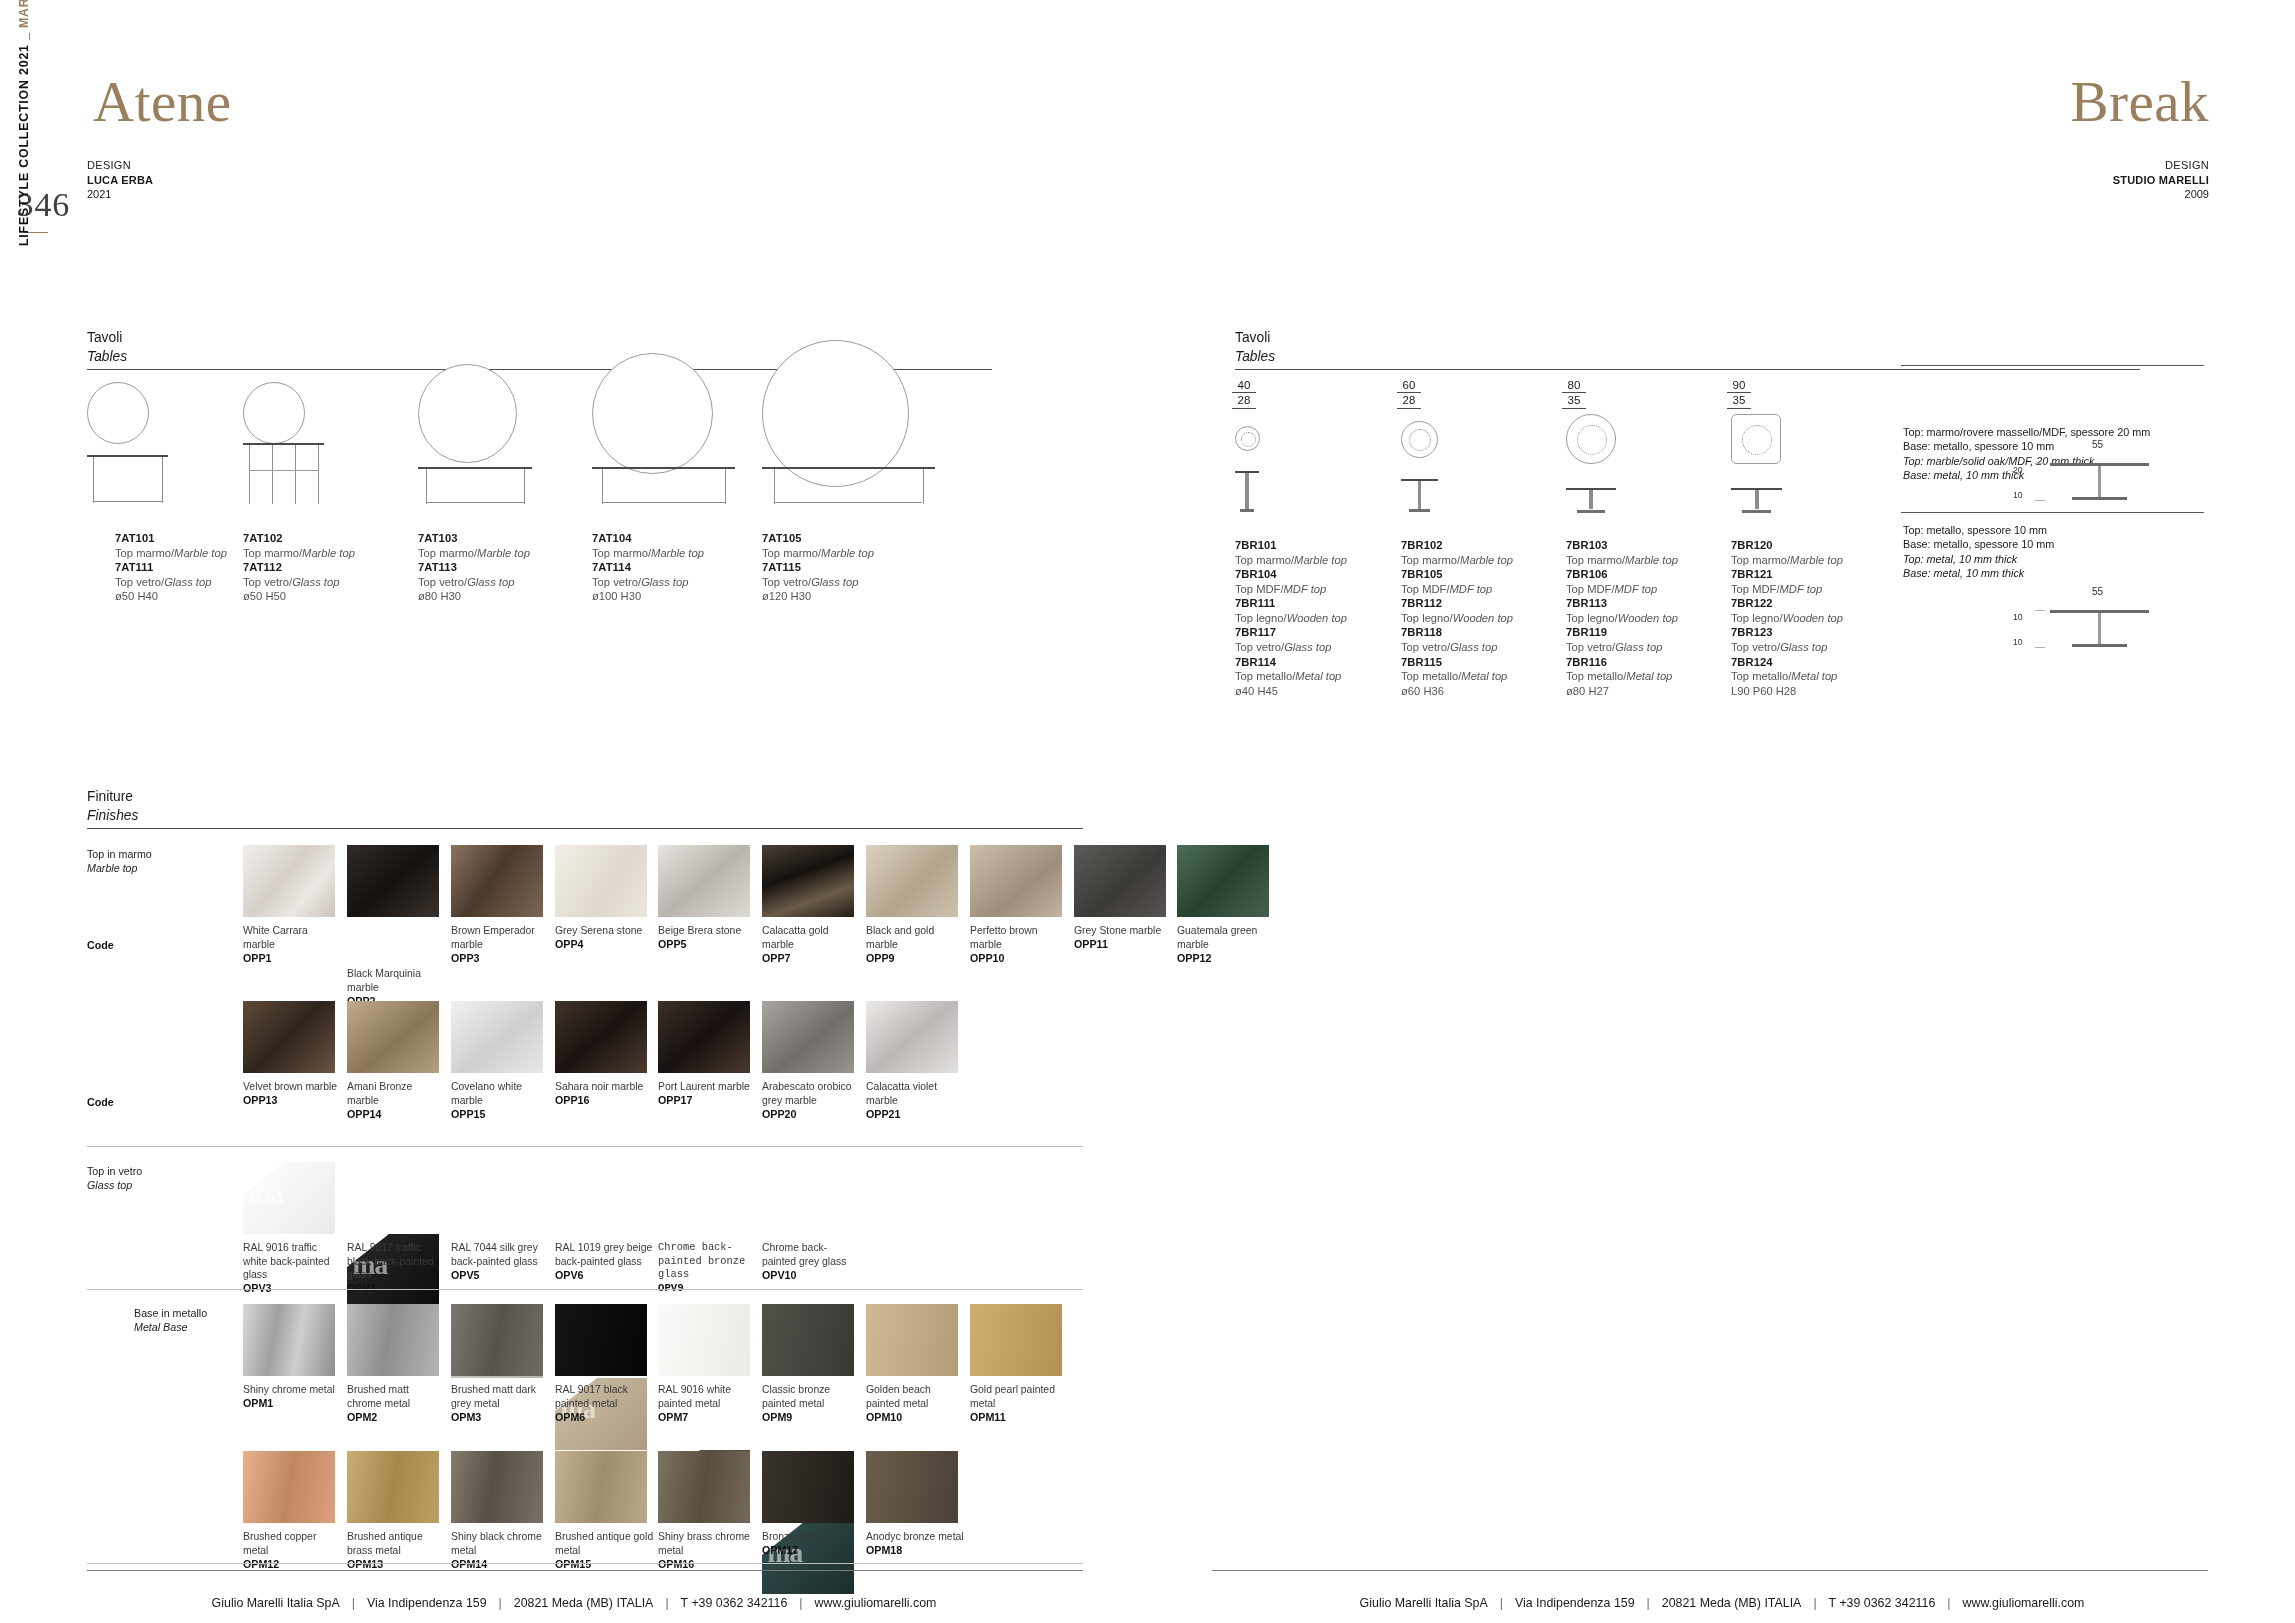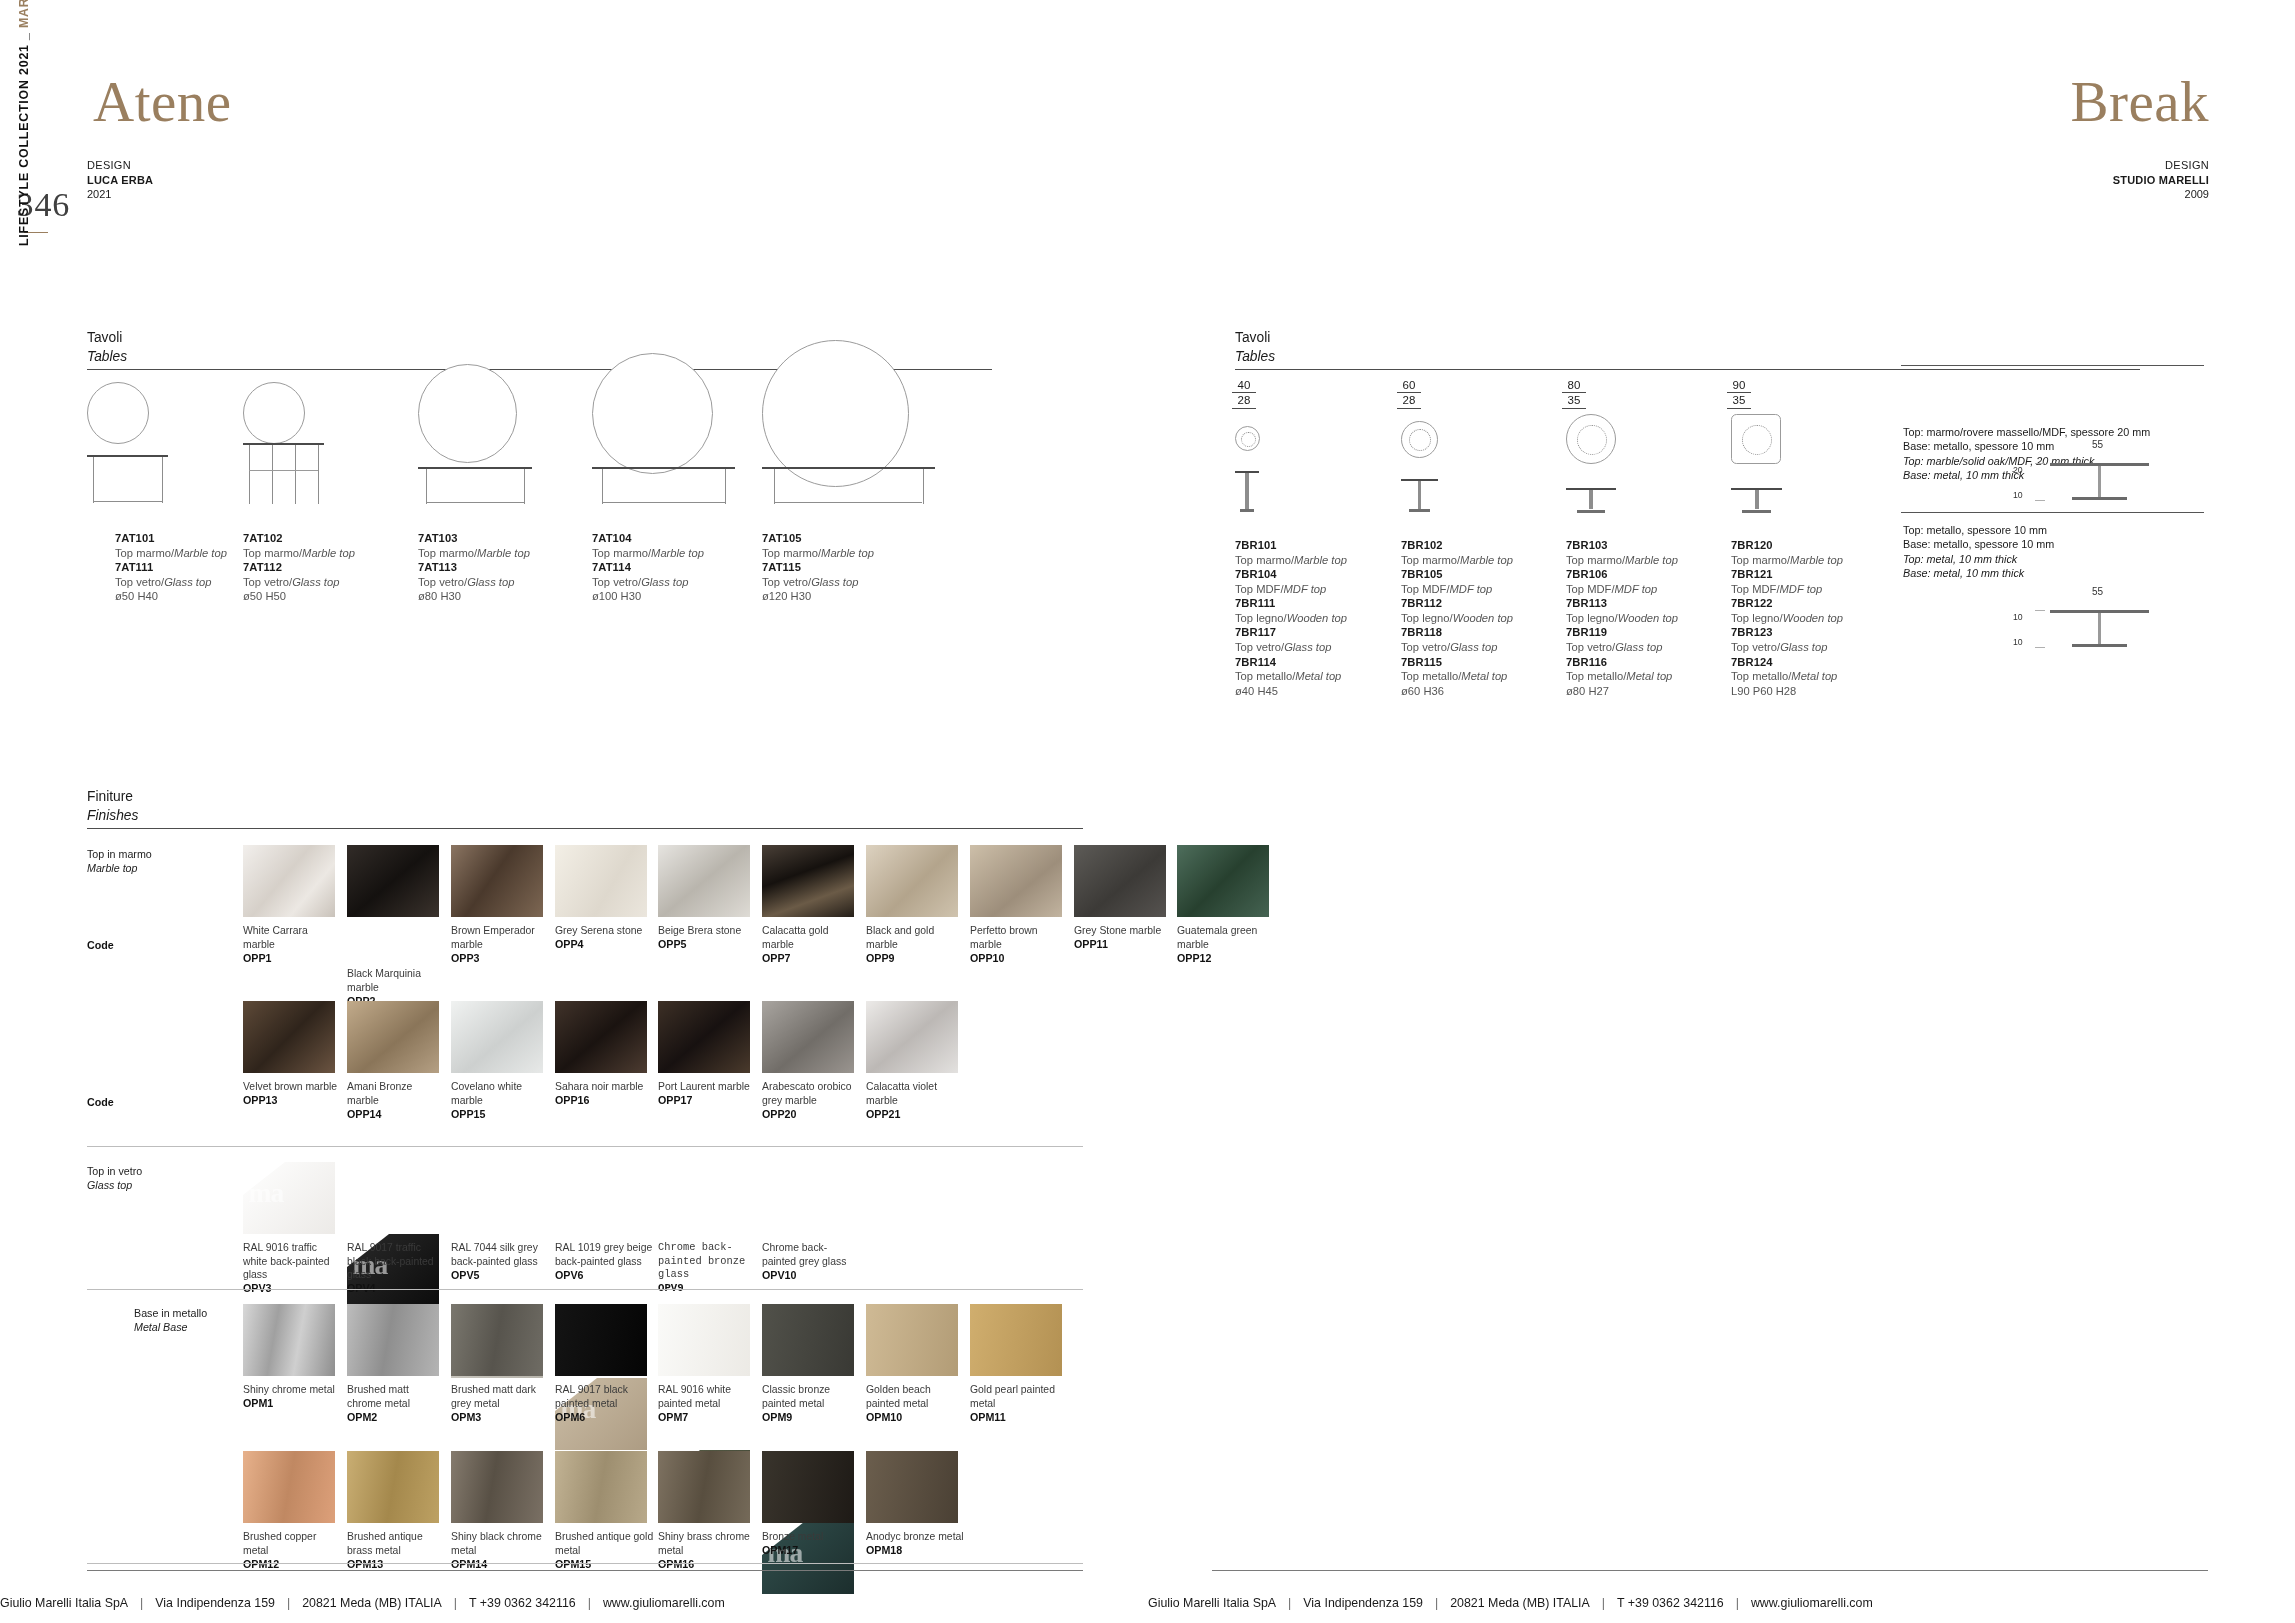--- a/index.html
+++ b/index.html
@@ -131,21 +131,21 @@
   .glass-sw .corner {
     position: absolute; left: 0; top: 0;
     width: 0; height: 0;
     border-left: 42px solid #ffffff;
     border-bottom: 33px solid transparent;
   }
 
   
   .footer {
     position: absolute; bottom: 0; height: 42px; width: 1148px;
-    display: flex; align-items: center; 
+    display: flex; align-items: center; justify-content: center;
     font-size: 12.4px; color: #1a1a1a;
   }
   .footer-left  { left: 0; }
   .footer-right { left: 1148px; }
   .footer-rule { position: absolute; height: 0.9px; background: #7a7a7a; }
   .footer span.sep { margin: 0 12px; color: #6b6b6b; }
 </style>
 </head>
 <body>
 

